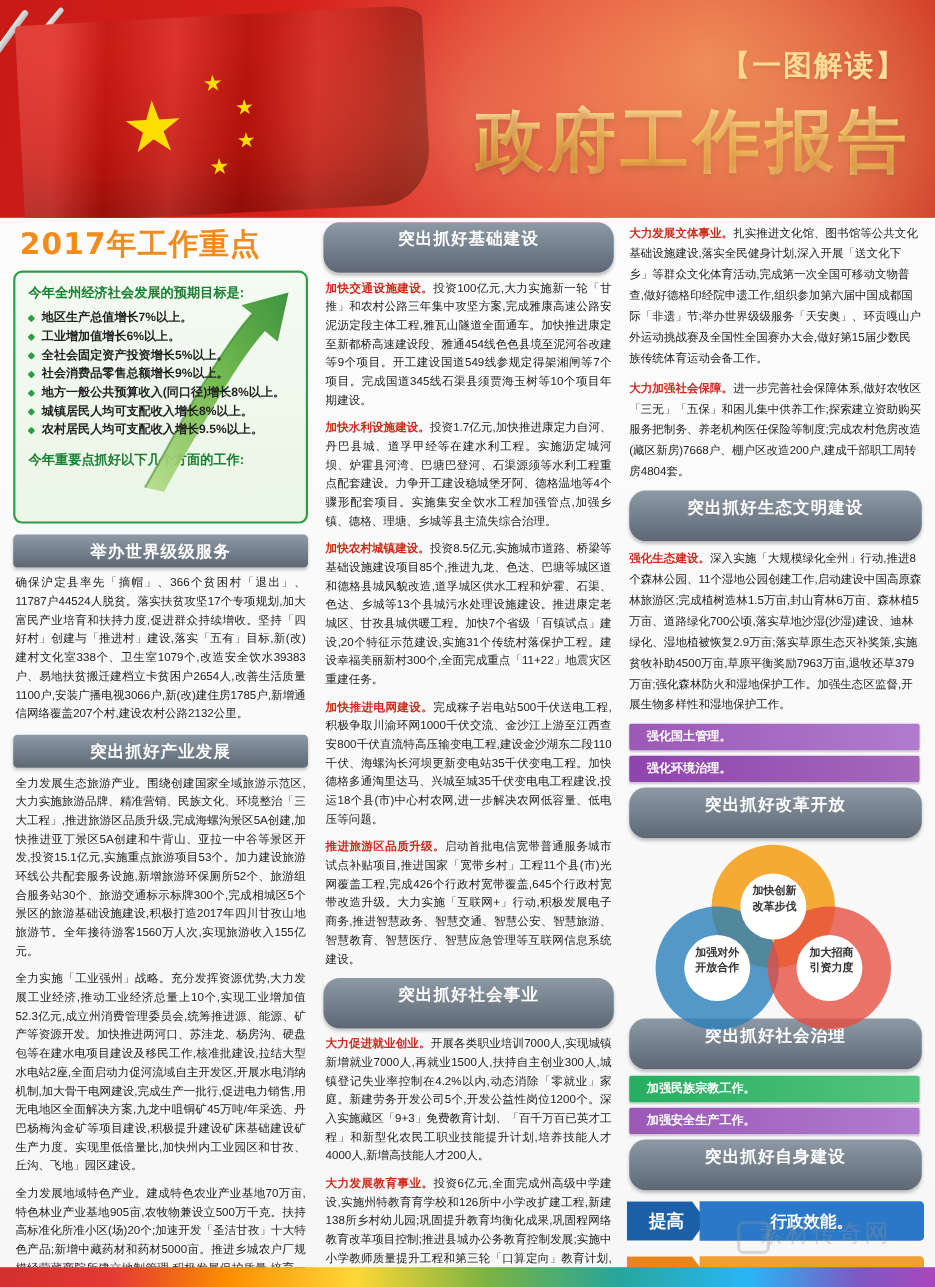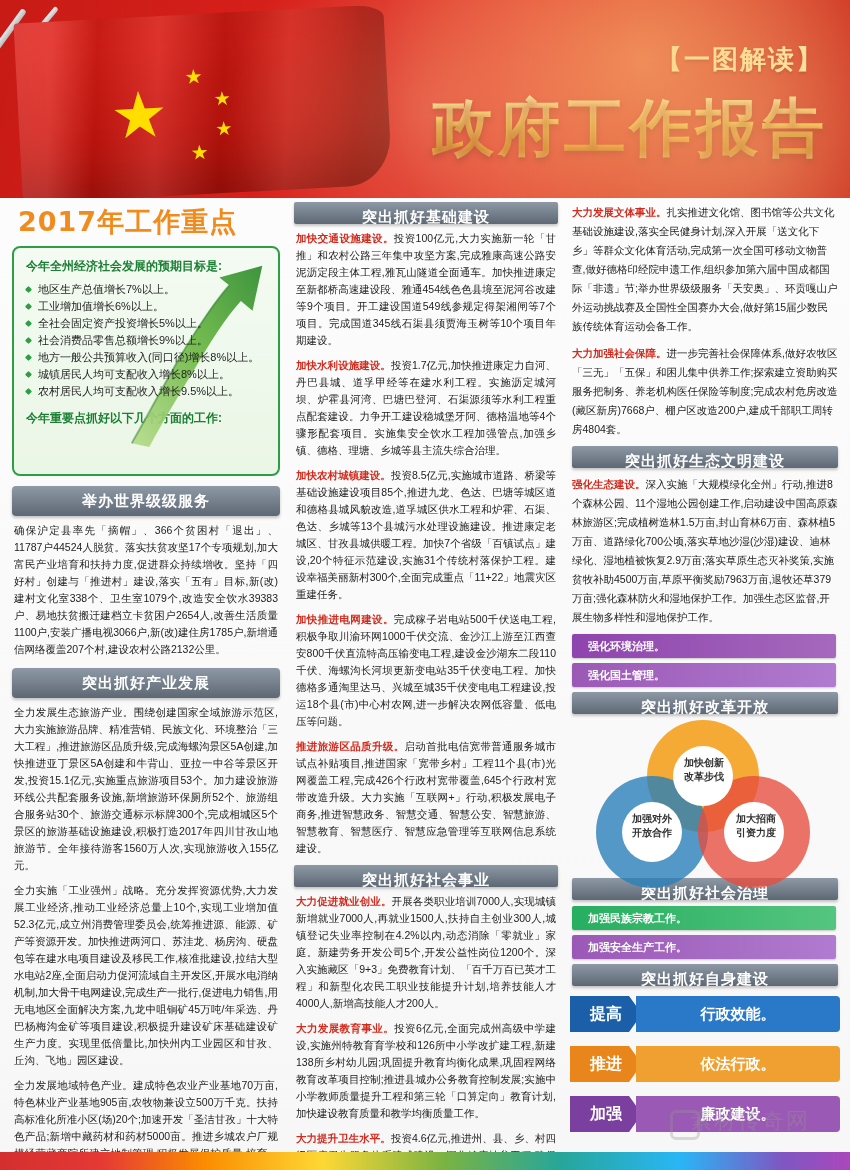--- a/index.html
+++ b/index.html
@@ -95,21 +95,21 @@
     min-height: 230px;
     overflow:hidden;
   }
   .goal-box .arrow {
     position:absolute; right:6px; top:12px; width:150px; height:190px;
     background:
       linear-gradient(135deg, rgba(255,255,255,0) 60%, rgba(255,255,255,0) 60%),
       none;
   }
   .goal-head { color:#1a7f32; font-size:12px; font-weight:bold; margin-bottom:6px; }
-  .goal-list { list-style:none; }
+  .goal-list { list-style:none;font-weight:bold; }
   .goal-list li {
     font-size:11px; line-height:1.55; color:#1f1f1f; padding-left:12px; position:relative;
     z-index:2;
   }
   .goal-list li:before{
     content:""; position:absolute; left:0; top:6px; width:5px; height:5px;
     background:#2e9e46; border-radius:1px; transform:rotate(45deg);
   }
   .goal-sub { color:#1a7f32; font-size:12px; font-weight:bold; margin-top:10px; }
 
@@ -122,24 +122,24 @@
     box-shadow: 0 2px 3px rgba(0,0,0,.22);
   }
   .body-text {
     margin:0 4px 8px 4px; font-size:10.5px; line-height:1.62; color:#222;
     text-align: justify;
   }
   .body-text .lead { color:#d12b1e; font-weight:bold; }
 
   
   .mid-head {
-    margin: 4px 2px 6px 2px; height:22px; line-height:30px;
+    margin: 4px 2px 6px 2px; height:46px; line-height:30px;
     background: linear-gradient(180deg,#8e99a6,#5d6874);
     color:#fff; font-size:15px; font-weight:bold; text-align:center;
-    border-radius:2px; letter-spacing:1px;
+    border-radius:15px; letter-spacing:1px;
     font-family:"DejaVu Sans", sans-serif;
     box-shadow: 0 2px 3px rgba(0,0,0,.22);
   }
 
   
   .r-block { margin: 4px 2px 8px 2px; }
   .r-title { color:#d12b1e; font-weight:bold; font-size:10.5px;margin-top:45px; }
   .r-text { font-size:10.5px; line-height:1.62; color:#222; text-align:justify; }
 
   .ribbon {
@@ -298,22 +298,22 @@
     </div>
     <div class="r-block">
       <span class="r-title">大力加强社会保障。</span><span class="r-text">进一步完善社会保障体系,做好农牧区「三无」「五保」和困儿集中供养工作;探索建立资助购买服务把制务、养老机构医任保险等制度;完成农村危房改造(藏区新房)7668户、棚户区改造200户,建成千部职工周转房4804套。</span>
     </div>
 
     <div class="mid-head">突出抓好生态文明建设</div>
     <div class="r-block">
       <span class="r-title">强化生态建设。</span><span class="r-text">深入实施「大规模绿化全州」行动,推进8个森林公园、11个湿地公园创建工作,启动建设中国高原森林旅游区;完成植树造林1.5万亩,封山育林6万亩、森林植5万亩、道路绿化700公顷,落实草地沙湿(沙湿)建设、迪林绿化、湿地植被恢复2.9万亩;落实草原生态灭补奖策,实施贫牧补助4500万亩,草原平衡奖励7963万亩,退牧还草379万亩;强化森林防火和湿地保护工作。加强生态区监督,开展生物多样性和湿地保护工作。</span>
     </div>
 
+    <div class="ribbon rb-purple">强化国土管理。</div>
     <div class="ribbon rb-purple2">强化环境治理。</div>
-    <div class="ribbon rb-purple">强化国土管理。</div>
 
     <div class="mid-head">突出抓好改革开放</div>
 
     <div class="venn">
       <div class="c c1"></div>
       <div class="c c2"></div>
       <div class="c c3"></div>
       <div class="hole h1"></div>
       <div class="hole h2"></div>
       <div class="hole h3"></div>

